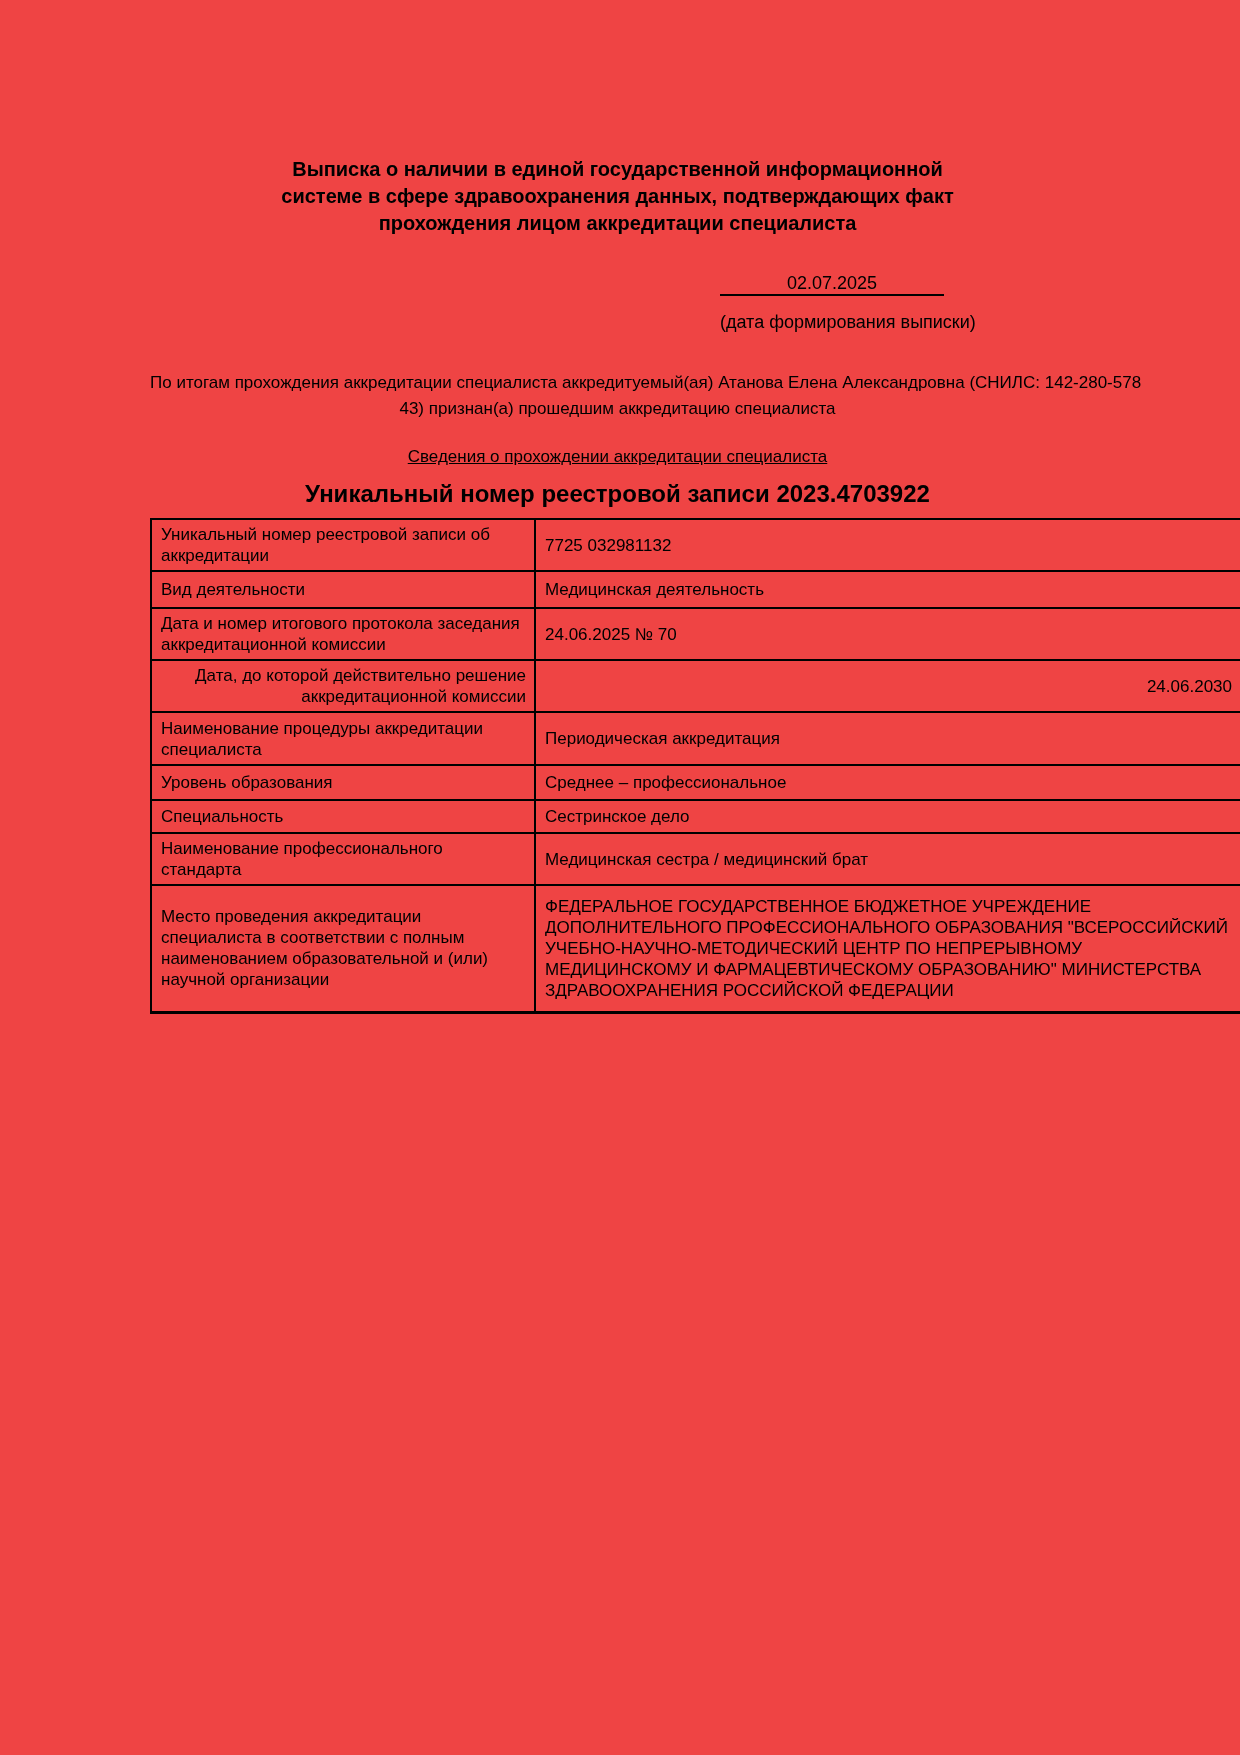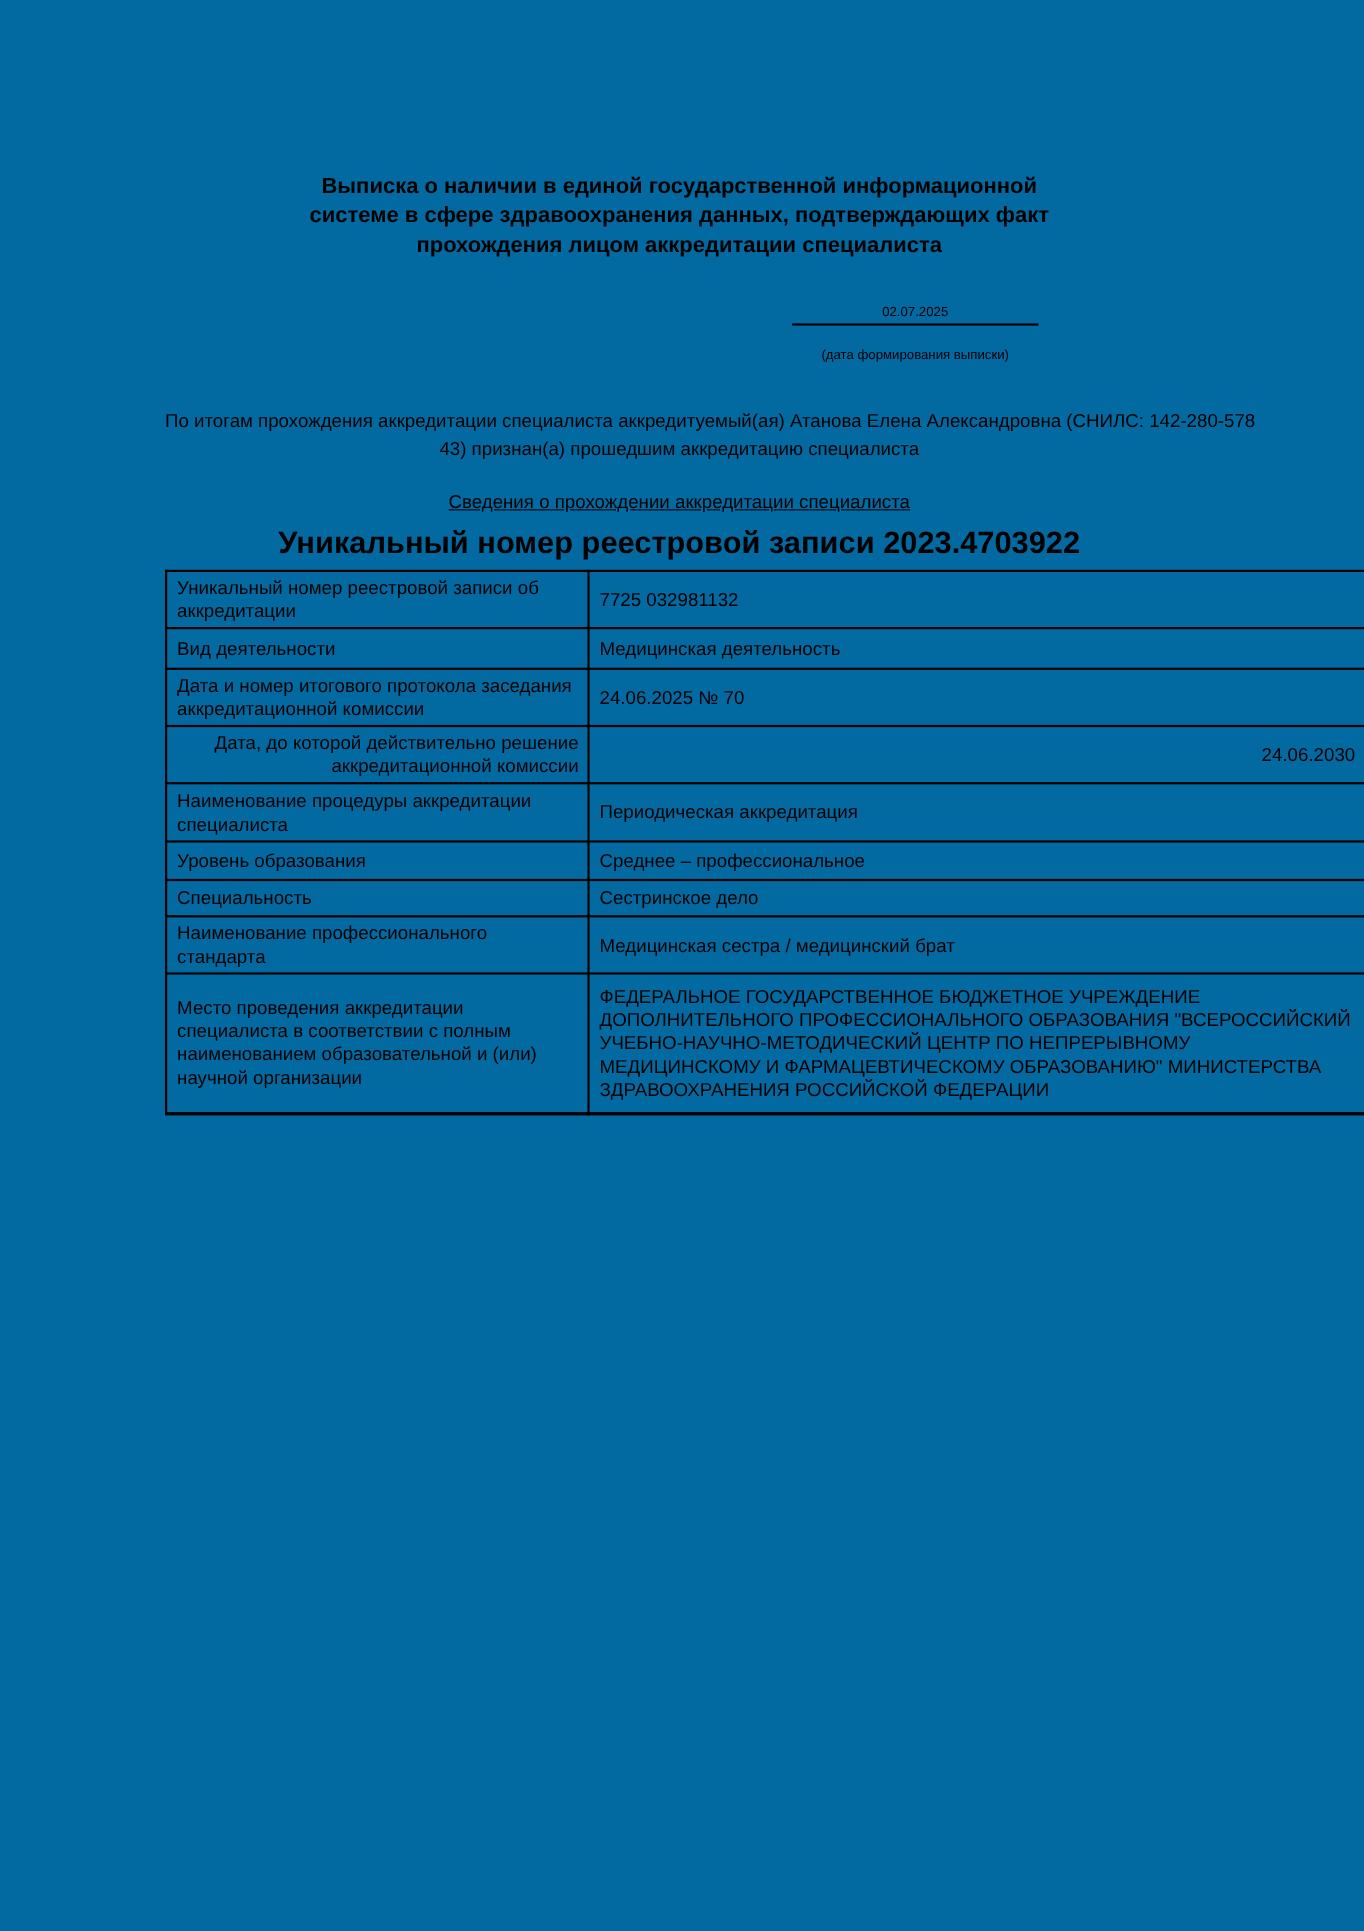--- a/index.html
+++ b/index.html
@@ -5,41 +5,41 @@
   html, body {
     margin: 0;
     padding: 0;
     background: #ffffff;
   }
   .page {
     position: relative;
     width: 1240px;
     height: 1755px;
     margin: 0 auto;
-    background: #0369a1;
+    background: #ef4444;
     color: #000000;
     font-family: "Liberation Sans", sans-serif;
     font-size: 17px;
     box-sizing: border-box;
     padding: 0 155px 0 150px;
     overflow: hidden;
   }
   .doc-title {
     margin-top: 156px;
     text-align: center;
     font-weight: bold;
     font-size: 20px;
     line-height: 27px;
   }
   .date-block {
     margin-top: 36px;
     margin-left: 570px;
     width: 224px;
     text-align: center;
-    font-size: 12px;
+    font-size: 18px;
   }
   .date-value {
     display: block;
     line-height: 20px;
     padding-bottom: 1px;
     border-bottom: 2px solid #000;
   }
   .date-caption {
     display: block;
     line-height: 19px;
@@ -57,21 +57,21 @@
     margin-top: 24px;
     text-align: center;
     font-size: 17px;
     line-height: 22px;
     text-decoration: underline;
   }
   .registry-heading {
     margin-top: 14px;
     text-align: center;
     font-weight: bold;
-    font-size: 28px;
+    font-size: 24px;
     line-height: 24px;
   }
   table.acc-table {
     margin-top: 12px;
     width: 1092px;
     border-collapse: collapse;
     table-layout: fixed;
     font-size: 17px;
     line-height: 21px;
     border: 2px solid #000;

